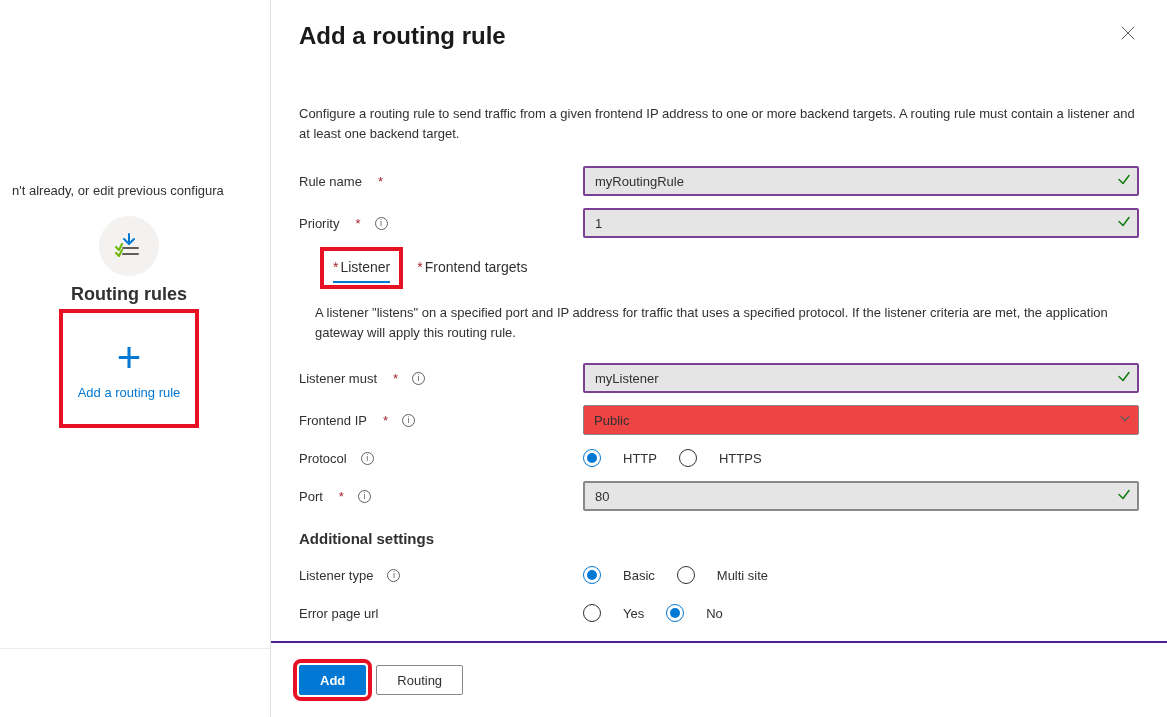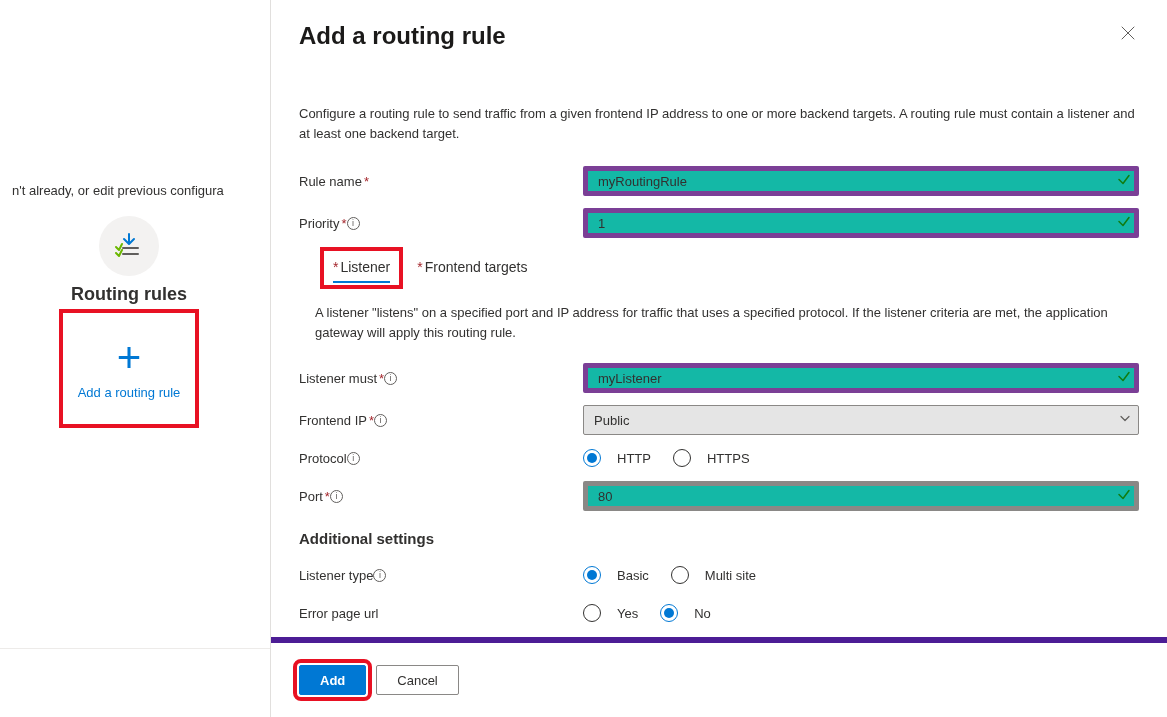--- a/index.html
+++ b/index.html
@@ -117,44 +117,44 @@
     min-height: 32px;
     margin-bottom: 10px;
   }
   .form-row.tight { margin-bottom: 6px; }
   .label-col {
     width: 284px;
     font-size: 13px;
     color: #323130;
     display: flex;
     align-items: center;
-    gap: 0;
+    gap: 14px;
   }
   .field-col {
     flex: 1;
     max-width: 600px;
   }
   .req { color: #a4262c; margin-left: 2px; }
   .info-icon {
     width: 13px; height: 13px;
     border: 1px solid #605e5c;
     border-radius: 50%;
     display: inline-flex; align-items: center; justify-content: center;
     font-size: 9px; color: #605e5c;
   }
   .text-input {
     width: 100%;
     height: 30px;
-    border: 5px solid #0c4a6e;
+    border: 2px solid #0c4a6e;
     border-radius: 2px;
     padding: 0 30px 0 10px;
     font-size: 13px;
     font-family: inherit;
     color: #323130;
-    background: #14b8a6;
+    background: #e5e5e5;
     position: relative;
   }
   .input-valid {
     border-color: #7b3f96;
   }
   .input-wrap { position: relative; width: 100%; }
   .check-mark {
     position: absolute;
     right: 8px; top: 50%;
     transform: translateY(-50%);
@@ -163,21 +163,21 @@
   .dropdown-wrap {
     position: relative; width: 100%;
   }
   .dropdown {
     width: 100%;
     height: 30px;
     border: 1px solid #8a8886;
     border-radius: 2px;
     padding: 0 28px 0 10px;
     font-size: 13px;
-    background: #e5e5e5;
+    background: #ef4444;
     display: flex; align-items: center;
     cursor: pointer;
   }
   .chevron {
     position: absolute; right: 8px; top: 50%;
     transform: translateY(-50%);
     color: #605e5c;
   }
   .tabs {
     display: flex;
@@ -218,21 +218,21 @@
     color: #323130;
     line-height: 1.5;
     margin: 0 0 20px 16px;
   }
   .radio-group {
     display: flex;
     gap: 22px;
     align-items: center;
   }
   .radio {
-    display: flex; align-items: center; gap: 16px;
+    display: flex; align-items: center; gap: 22px;
     cursor: pointer;
     font-size: 13px;
   }
   .radio-circle {
     width: 18px; height: 18px;
     border: 1px solid #323130;
     border-radius: 50%;
     display: inline-flex; align-items: center; justify-content: center;
   }
   .radio.selected .radio-circle {
@@ -241,21 +241,21 @@
   .radio.selected .radio-dot {
     width: 10px; height: 10px; border-radius: 50%;
     background: #0078d4;
   }
   .section-heading {
     font-size: 15px;
     font-weight: 600;
     margin: 18px 0 12px 0;
   }
   .panel-footer {
-    border-top: 6px solid #4c1d95;
+    border-top: 2px solid #4c1d95;
     padding: 22px 28px;
     display: flex;
     gap: 10px;
     align-items: center;
   }
   .btn {
     height: 30px;
     padding: 0 20px;
     font-size: 13px;
     font-family: inherit;
@@ -477,15 +477,15 @@
               </span>
             <span>No</span>
           </label>
         </div>
       </div>
     </div>
   </div>
 
   <div class="panel-footer">
     <button class="btn primary btn-highlight">Add</button>
-    <button class="btn">Cancel</button>
+    <button class="btn">Routing</button>
   </div>
 </div>
 
 </body></html>

